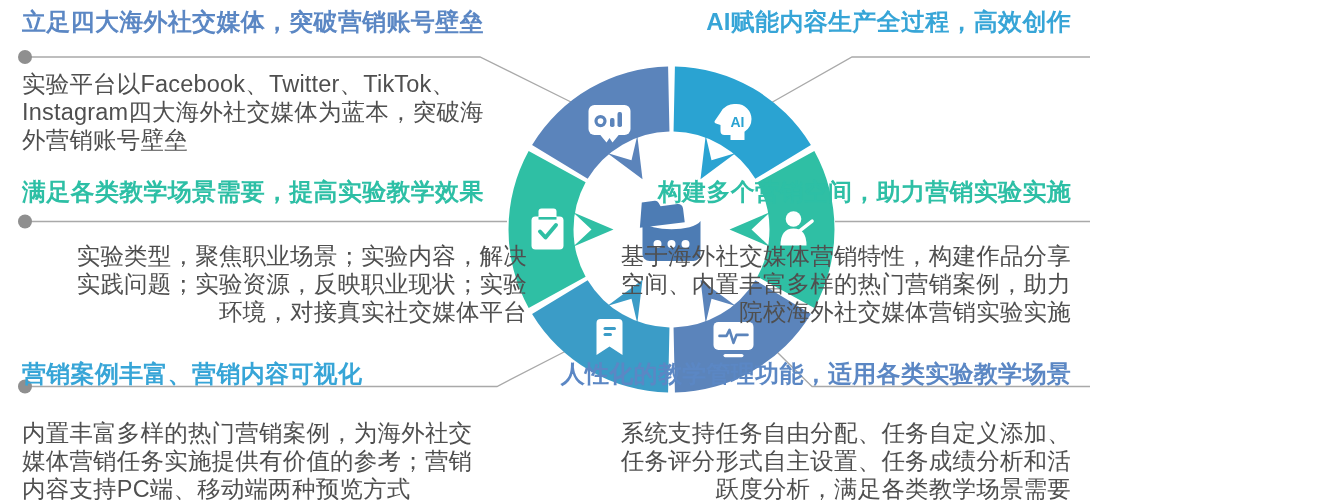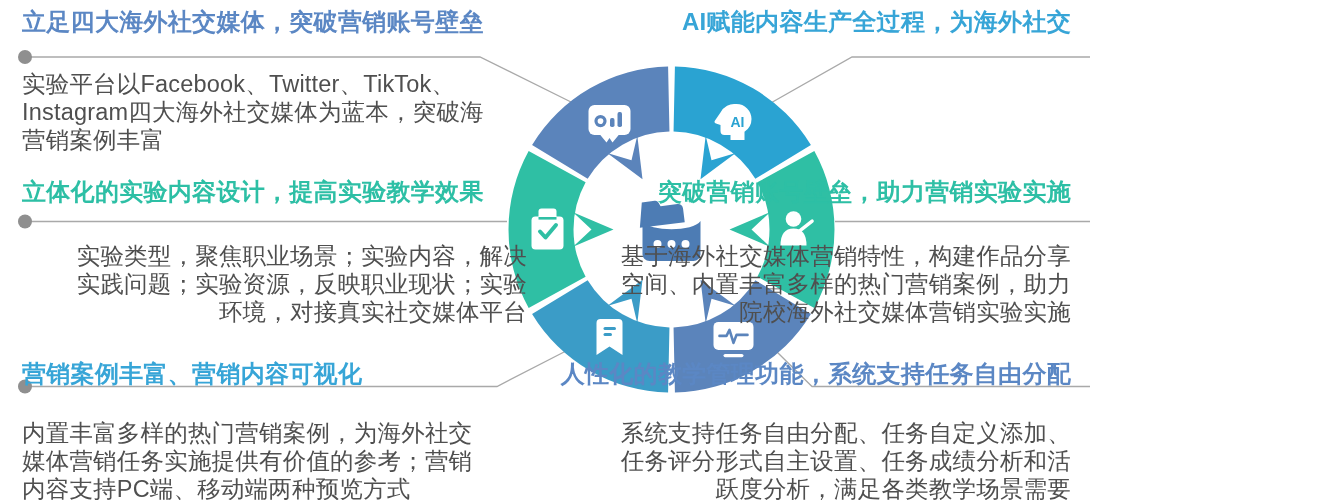--- a/index.html
+++ b/index.html
@@ -106,43 +106,43 @@
       <circle cx="-14" cy="13" r="4" fill="#fff"></circle>
       <circle cx="0" cy="13" r="4" fill="#fff"></circle>
       <circle cx="14" cy="13" r="4" fill="#fff"></circle>
     </g>
   </svg>
 
   <div class="feature f-left row1">
     <h3 class="f-title" style="color: rgb(91, 135, 196);">立足四大海外社交媒体，突破营销账号壁垒</h3>
     <p class="f-body">实验平台以Facebook、Twitter、TikTok、
 Instagram四大海外社交媒体为蓝本，突破海
-营销案例丰富</p>
+外营销账号壁垒</p>
   </div>
   <div class="feature f-left row2">
-    <h3 class="f-title" style="color: rgb(45, 191, 165);">立体化的实验内容设计，提高实验教学效果</h3>
+    <h3 class="f-title" style="color: rgb(45, 191, 165);">满足各类教学场景需要，提高实验教学效果</h3>
     <p class="f-body">实验类型，聚焦职业场景；实验内容，解决
 实践问题；实验资源，反映职业现状；实验
 环境，对接真实社交媒体平台</p>
   </div>
   <div class="feature f-left row3">
     <h3 class="f-title" style="color: rgb(55, 165, 215);">营销案例丰富、营销内容可视化</h3>
     <p class="f-body">内置丰富多样的热门营销案例，为海外社交
 媒体营销任务实施提供有价值的参考；营销
 内容支持PC端、移动端两种预览方式</p>
   </div>
   <div class="feature f-right row1">
-    <h3 class="f-title" style="color: rgb(55, 165, 215);">AI赋能内容生产全过程，为海外社交</h3>
+    <h3 class="f-title" style="color: rgb(55, 165, 215);">AI赋能内容生产全过程，高效创作</h3>
   </div>
   <div class="feature f-right row2">
-    <h3 class="f-title" style="color: rgb(45, 191, 165);">突破营销账号壁垒，助力营销实验实施</h3>
+    <h3 class="f-title" style="color: rgb(45, 191, 165);">构建多个营销空间，助力营销实验实施</h3>
     <p class="f-body">基于海外社交媒体营销特性，构建作品分享
 空间、内置丰富多样的热门营销案例，助力
 院校海外社交媒体营销实验实施</p>
   </div>
   <div class="feature f-right row3">
-    <h3 class="f-title" style="color: rgb(91, 135, 196);">人性化的教学管理功能，系统支持任务自由分配</h3>
+    <h3 class="f-title" style="color: rgb(91, 135, 196);">人性化的教学管理功能，适用各类实验教学场景</h3>
     <p class="f-body">系统支持任务自由分配、任务自定义添加、
 任务评分形式自主设置、任务成绩分析和活
 跃度分析，满足各类教学场景需要</p>
   </div>
 
 </div>
 
 </body></html>

